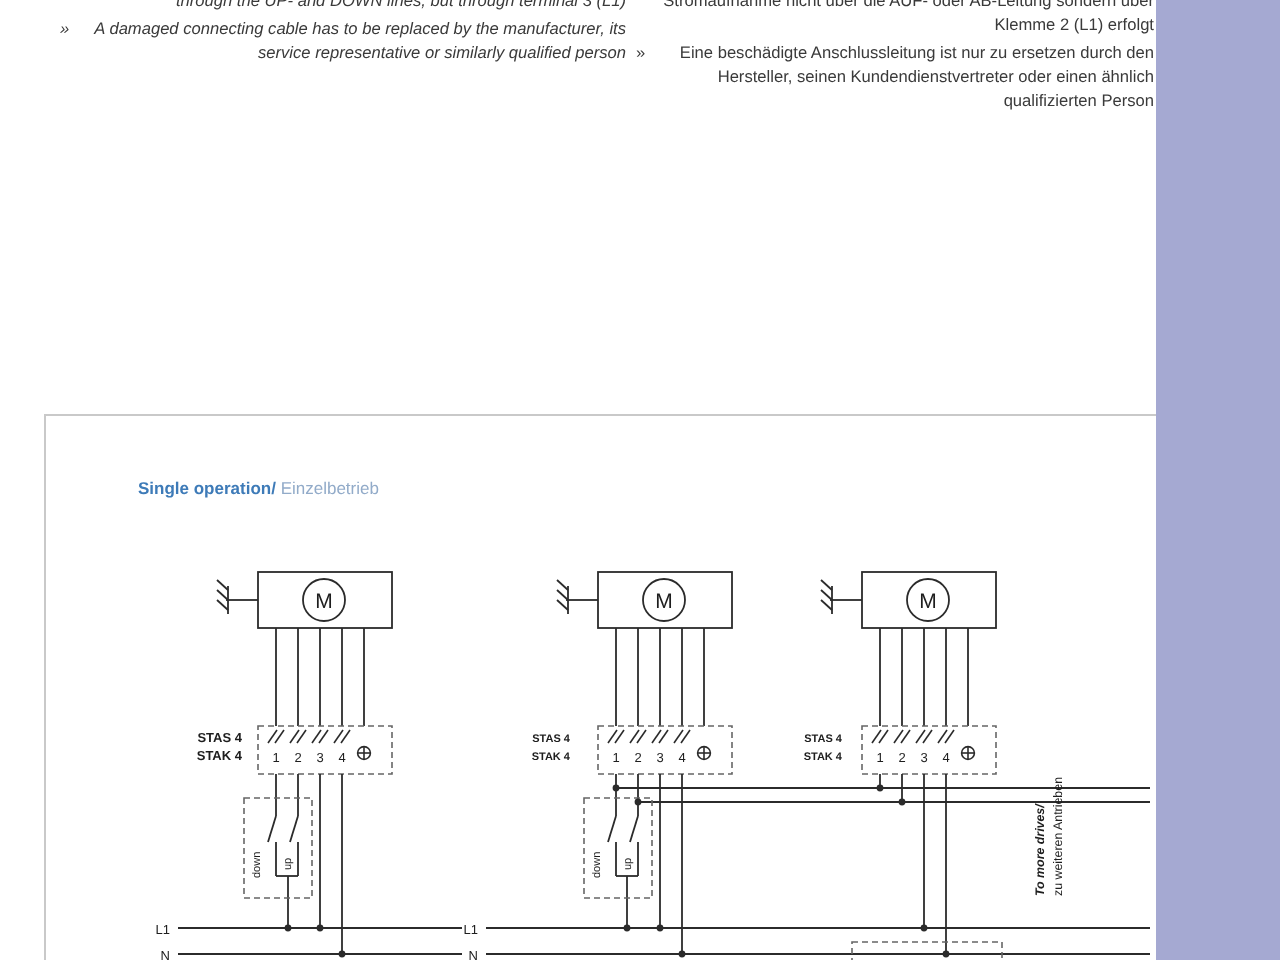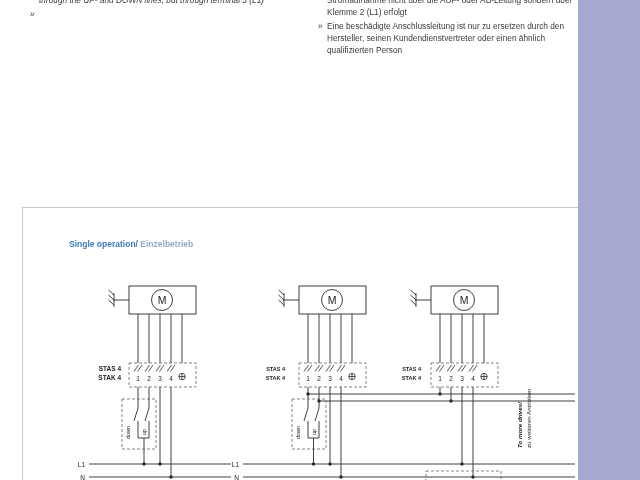--- a/index.html
+++ b/index.html
@@ -1,41 +1,42 @@
 <!DOCTYPE html>
 <html><head>
 <meta charset="utf-8">
 <style>
   html,body{margin:0;padding:0;background:#e8e8e8;}
   .page{position:relative;width:640px;height:480px;background:#ffffff;overflow:hidden;
-        font-family:"Liberation Sans",sans-serif;}
+        font-family:"Liberation Sans",sans-serif;text-align:right;}
   .band{position:absolute;left:578px;top:0;width:62px;height:480px;background:#a5a9d2;}
   .intro{position:absolute;font-size:8.3px;line-height:12px;color:#3a3a3a;padding-left:9px;}
   .intro-left{left:30px;top:-6px;width:274px;font-style:italic;}
   .intro-right{left:318px;top:-6px;width:250px;}
   .cont-line{margin:0;}
   .bullet-item{position:relative;margin-top:2px;}
   .bullet-item .bullet{position:absolute;left:-9px;top:0;}
   .diagram-box{position:absolute;left:22px;top:207px;width:556px;height:273px;
                border-top:1px solid #c9c9c9;border-left:1px solid #c9c9c9;}
   .section-label{position:absolute;font-size:8.5px;white-space:nowrap;}
   .section-label .en{color:#3e7bb8;font-weight:bold;}
-  .section-label .de{color:#92abc9;font-weight:bold;}
+  .section-label .de{color:#92abc9;}
   svg{position:absolute;left:0;top:0;font-family:"Liberation Sans",sans-serif;}
   text{fill:#1e1e1e;}
 </style>
 </head>
 <body>
 
 <div class="page">
 
   <div class="intro intro-left">
     <p class="cont-line">through the UP- and DOWN lines, but through terminal 3 (L1)</p>
     <div class="bullet-item">
       <span class="bullet">»</span>
+      <span>A damaged connecting cable has to be replaced by the manufacturer, its service representative or similarly qualified person</span>
     </div>
   </div>
 
   <div class="intro intro-right">
     <p class="cont-line">Stromaufnahme nicht über die AUF- oder AB-Leitung sondern über</p>
     <p class="cont-line">Klemme 2 (L1) erfolgt</p>
     <div class="bullet-item">
       <span class="bullet">»</span>
       <span>Eine beschädigte Anschlussleitung ist nur zu ersetzen durch den Hersteller, seinen Kundendienstvertreter oder einen ähnlich qualifizierten Person</span>
     </div>

